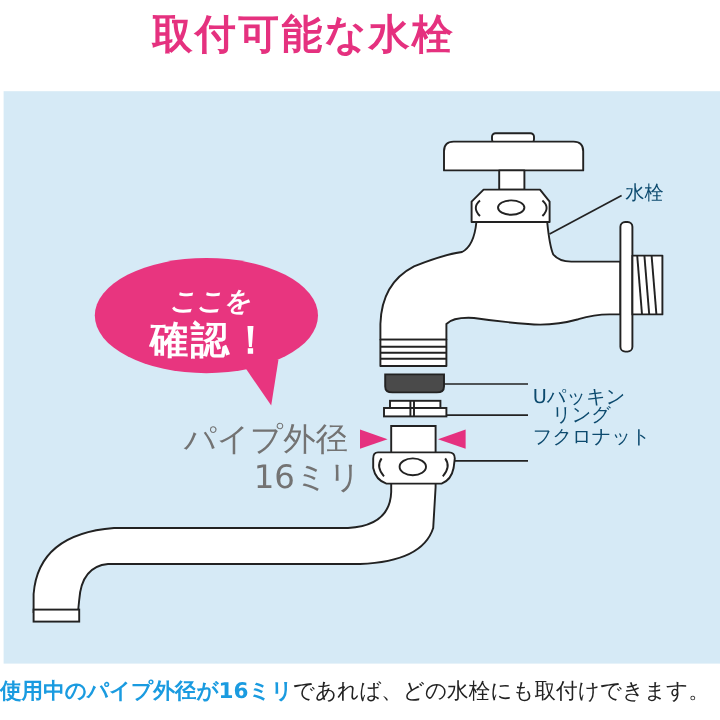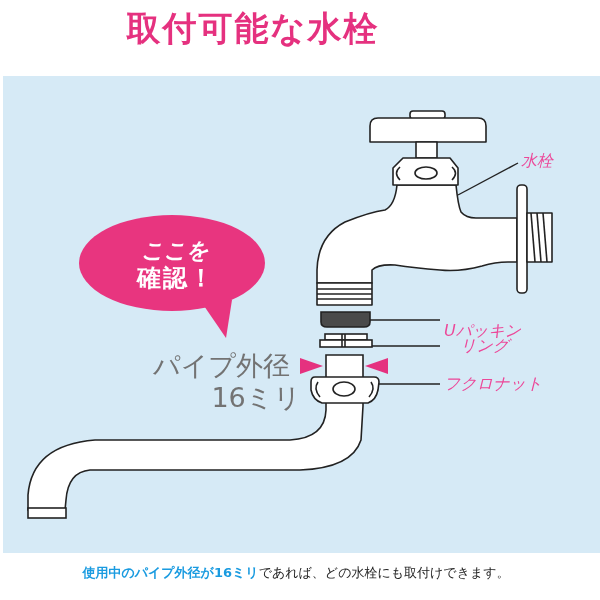--- a/index.html
+++ b/index.html
@@ -2,26 +2,26 @@
 <html><head>
 <meta charset="utf-8">
 <style>
   html, body { margin: 0; padding: 0; }
   body { width: 600px; height: 600px; background: #ffffff; position: relative; overflow: hidden; font-family: "DejaVu Sans", sans-serif; }
   .title { position: absolute; left: 0; top: 6px; width: 506px; text-align: center; font-size: 34px; font-weight: bold; color: #e5317f; letter-spacing: 2px; }
   .panel { position: absolute; left: 3px; top: 76px; width: 597px; height: 477px; background: #d6eaf6; }
   svg.art { position: absolute; left: 0; top: 0; }
   .bubble-text { position: absolute; color: #ffffff; font-weight: bold; text-align: center; }
   .b1 { left: 120px; top: 236px; width: 110px; font-size: 22px; font-style: italic; }
-  .b2 { left: 116px; top: 262px; width: 120px; font-size: 24px; letter-spacing: 2px; }
+  .b2 { left: 116px; top: 262px; width: 120px; font-size: 32px; letter-spacing: 2px; }
   .pink-label { position: absolute; color: #737373; font-size: 27px; text-align: right; }
   .pl1 { left: 140px; top: 348px; width: 150px; }
   .pl2 { left: 158px; top: 380px; width: 143px; }
-  .part-label { position: absolute; font-size: 16px; color: #ec4899; font-style: italic; }
-  .footer { position: absolute; left: 0; top: 564px; width: 592px; text-align: center; font-size: 13px; white-space: nowrap; }
+  .part-label { position: absolute; font-size: 16px; color: #0c4a6e; }
+  .footer { position: absolute; left: 0; top: 564px; width: 592px; font-size: 18px; white-space: nowrap; }
   .footer .hl { color: #1a9be0; font-weight: bold; }
   .footer .rest { color: #222; }
 </style>
 </head>
 <body>
 
 <div class="title">取付可能な水栓</div>
 
 <div class="panel"></div>
 
@@ -91,15 +91,15 @@
 
 <div class="bubble-text b1">ここを</div>
 <div class="bubble-text b2">確認！</div>
 
 <div class="pink-label pl1">パイプ外径</div>
 <div class="pink-label pl2">16ミリ</div>
 
 <div class="part-label" style="left:521px; top:151px;">水栓</div>
 <div class="part-label" style="left:444px; top:309px;margin-top:12px;">Uパッキン</div>
 <div class="part-label" style="left:460px; top:336px;">リング</div>
-<div class="part-label" style="left:444px; top:374px;">フクロナット</div>
+<div class="part-label" style="left:444px; top:354px;">フクロナット</div>
 
 <div class="footer"><span class="hl">使用中のパイプ外径が16ミリ</span><span class="rest">であれば、どの水栓にも取付けできます。</span></div>
 
 </body></html>

